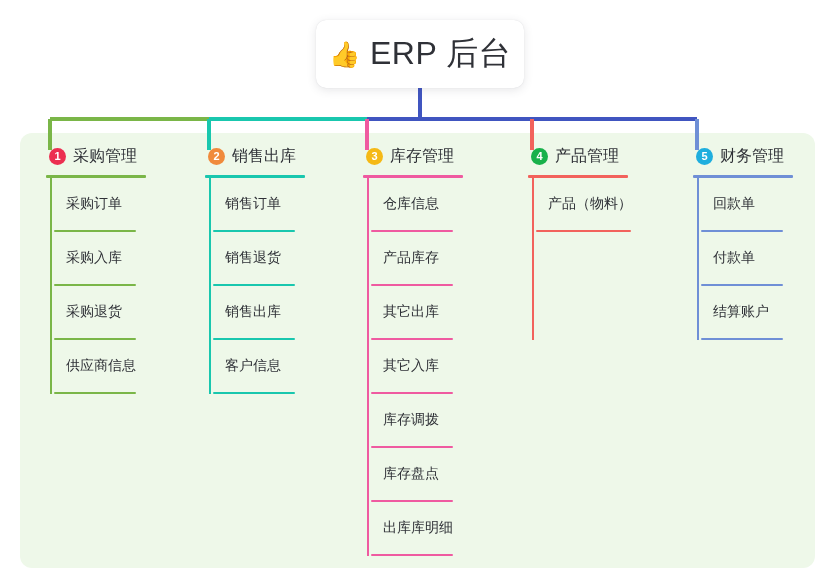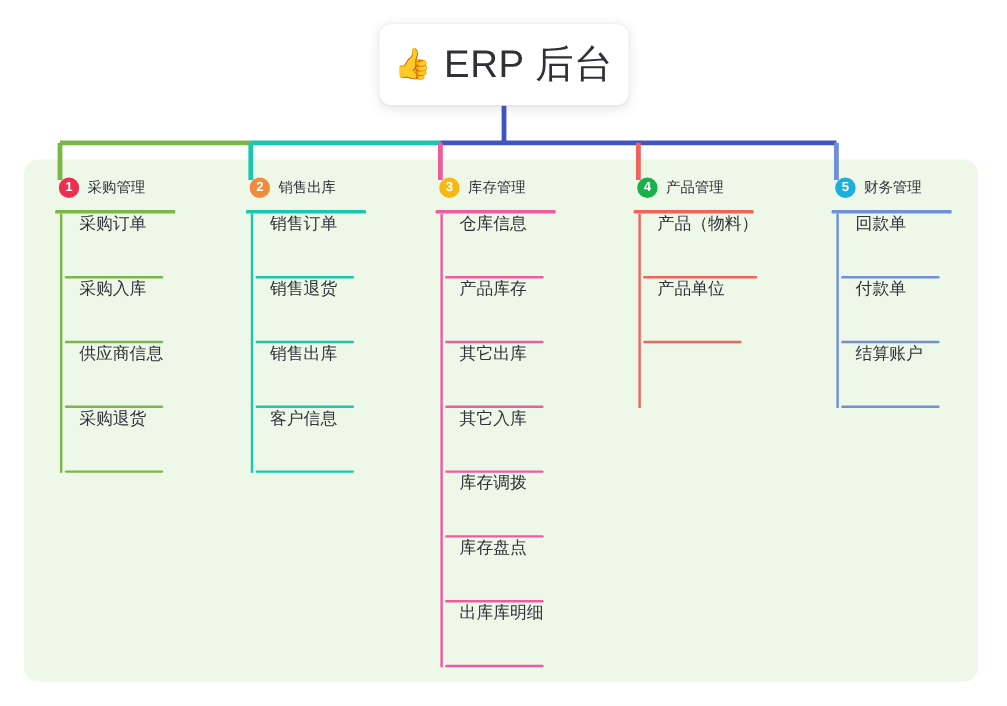--- a/index.html
+++ b/index.html
@@ -87,21 +87,21 @@
     height: 17px;
     border-radius: 50%;
     color: #ffffff;
     font-size: 11px;
     line-height: 17px;
     text-align: center;
     font-weight: bold;
     flex: 0 0 auto;
   }
   .col-title {
-    font-size: 12px;
+    font-size: 16px;
     color: #2f3137;
     white-space: nowrap;
   }
   .head-rule {
     height: 3px;
     width: 100px;
     margin-top: 7px;
     border-radius: 1px;
   }
 
@@ -115,21 +115,21 @@
     left: 4px;
     top: 0;
     width: 2px;
     background: currentColor;
   }
   .leaf {
     position: relative;
     height: 54px;
     box-sizing: border-box;
     display: flex;
-    align-items: flex-start;
+    align-items: center;
     padding-left: 12px;
     padding-bottom: 3px;
   }
   .leaf-label {
     font-size: 14px;
     color: #2f3137;
     white-space: nowrap;
     padding-left: 4px;
   }
   .leaf-rule {
@@ -179,25 +179,25 @@
           <div class="spine" style="height: 216px;"></div>
           <div class="leaf">
             <span class="leaf-label">采购订单</span>
             <div class="leaf-rule" style="background: rgb(122, 182, 72);"></div>
           </div>
           <div class="leaf">
             <span class="leaf-label">采购入库</span>
             <div class="leaf-rule" style="background: rgb(122, 182, 72);"></div>
           </div>
           <div class="leaf">
+            <span class="leaf-label">采购退货</span>
+            <div class="leaf-rule" style="background: rgb(122, 182, 72);"></div>
+          </div>
+          <div class="leaf">
             <span class="leaf-label">供应商信息</span>
-            <div class="leaf-rule" style="background: rgb(122, 182, 72);"></div>
-          </div>
-          <div class="leaf">
-            <span class="leaf-label">采购退货</span>
             <div class="leaf-rule" style="background: rgb(122, 182, 72);"></div>
           </div>
         </div>
       </div>
       <div class="column" style="left: 205px; color: rgb(25, 199, 174);">
         <div class="col-head">
           <span class="badge" style="background: rgb(240, 138, 60);">2</span>
           <span class="col-title">销售出库</span>
         </div>
         <div class="head-rule" style="background: rgb(25, 199, 174);"></div>
@@ -264,24 +264,20 @@
           <span class="badge" style="background: rgb(24, 177, 75);">4</span>
           <span class="col-title">产品管理</span>
         </div>
         <div class="head-rule" style="background: rgb(242, 98, 92);"></div>
         <div class="leaves">
           <div class="spine" style="height: 162px;"></div>
           <div class="leaf wide">
             <span class="leaf-label">产品（物料）</span>
             <div class="leaf-rule" style="background: rgb(242, 98, 92);"></div>
           </div>
-          <div class="leaf">
-            <span class="leaf-label">产品单位</span>
-            <div class="leaf-rule" style="background: rgb(242, 98, 92);"></div>
-          </div>
         </div>
       </div>
       <div class="column" style="left: 693px; color: rgb(111, 143, 214);">
         <div class="col-head">
           <span class="badge" style="background: rgb(30, 174, 222);">5</span>
           <span class="col-title">财务管理</span>
         </div>
         <div class="head-rule" style="background: rgb(111, 143, 214);"></div>
         <div class="leaves">
           <div class="spine" style="height: 162px;"></div>

